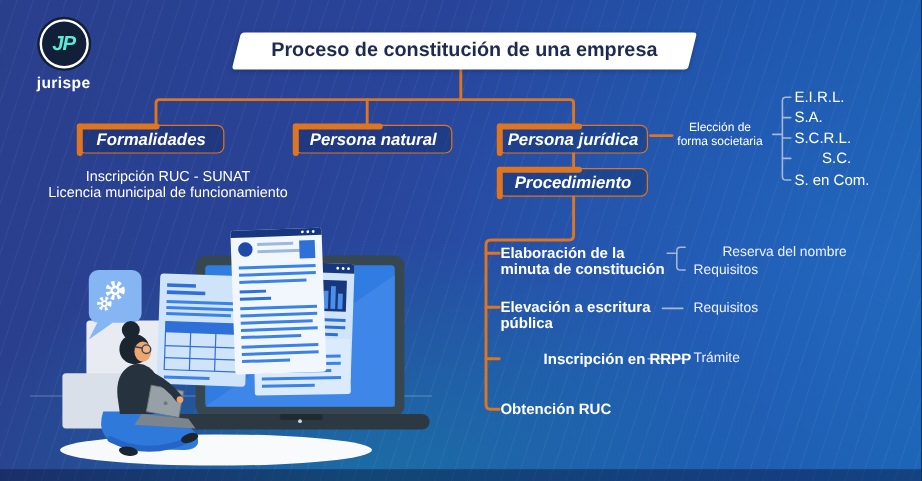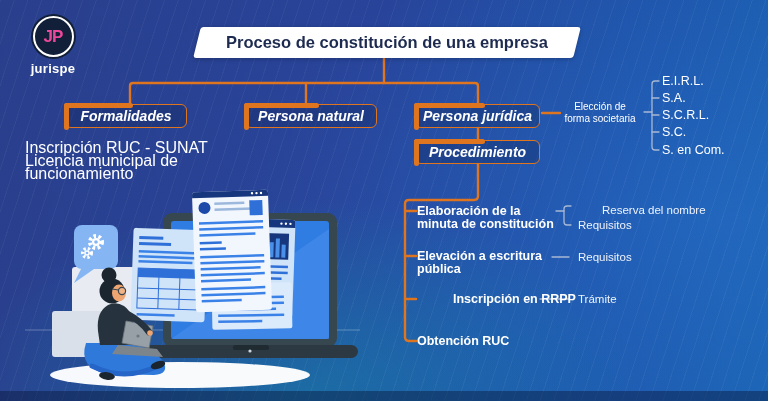--- a/index.html
+++ b/index.html
@@ -17,21 +17,21 @@
     background:repeating-linear-gradient(108deg, rgba(255,255,255,0.045) 0px, rgba(255,255,255,0.045) 1px, transparent 1px, transparent 13px);
   }
   .footer-strip { position:absolute; left:0; bottom:0; width:768px; height:10px;
     background:rgba(8,18,52,0.42); z-index:3; }
 
   
   .logo { position:absolute; left:27px; top:14px; width:52px; text-align:center; z-index:4; }
   .logo-circle { position:relative; width:45px; height:45px; margin:0 auto; border-radius:50%;
     background:#121f38; display:flex; align-items:center; justify-content:center; }
   .logo-circle::before { content:""; position:absolute; inset:2px; border:2px solid #ffffff; border-radius:50%; }
-  .logo-monogram { color:#ec4899; font-weight:bold; font-size:17px; letter-spacing:-1px; }
+  .logo-monogram { color:#5eead4; font-weight:bold; font-size:17px; letter-spacing:-1px; font-style:italic; }
   .logo-name { margin-top:2px; color:#fff; font-weight:bold; font-size:13px; letter-spacing:.3px; }
 
   
   .title-box { position:absolute; left:197px; top:27px; width:380px; height:31px;
     background:#ffffff; border-radius:3px; transform:skewX(-14deg);
     display:flex; align-items:center; justify-content:center; z-index:4;
     box-shadow:0 1px 4px rgba(0,0,0,.25); }
   .title-text { transform:skewX(14deg); color:#1d2b50; font-weight:bold; font-size:16.5px; white-space:nowrap; }
 
   
@@ -41,22 +41,22 @@
   .node { position:absolute; height:24px; border:1.5px solid #e0751f; border-radius:6px;
     background:rgba(13,32,78,0.30); color:#fff; font-weight:bold; font-size:14px;
     display:flex; align-items:center; justify-content:center; z-index:2; white-space:nowrap;font-style:italic; }
   .node::before { 
     content:""; position:absolute; top:-2.5px; left:-2.5px; width:58%; height:5px;
     background:#e0751f; border-radius:3px; }
   .node::after { 
     content:""; position:absolute; top:-2.5px; left:-2.5px; width:5px; bottom:-2.5px;
     background:#e0751f; border-radius:3px; }
 
-  .note { position:absolute; left:25px; top:141px; width:230px; 
-    color:#fff; font-size:16px; line-height:13px; z-index:2; }
+  .note { position:absolute; left:25px; top:141px; width:230px; text-align:center;
+    color:#fff; font-size:12px; line-height:13px; z-index:2; }
   .eleccion { position:absolute; left:556px; top:101px; width:88px; text-align:center;
     color:#fff; font-size:10px; line-height:11.5px; z-index:2; }
   .stype { position:absolute; left:662px; height:14px; color:#fff; font-size:12.5px; z-index:2; white-space:nowrap; }
 
   .step-label { position:absolute; left:417px; color:#fff; font-weight:bold; font-size:12.5px;
     line-height:12.5px; z-index:2; white-space:nowrap; }
   .step-detail { position:absolute; left:578px; color:#eef2fa; font-size:11.5px; z-index:2; white-space:nowrap; }
 
   .illustration { position:absolute; left:8px; top:185px; width:355px; height:216px; z-index:2; }
 </style>
@@ -118,21 +118,21 @@
   </div>
 
   <div class="eleccion">
     <div>Elección de</div>
     <div>forma societaria</div>
   </div>
 
   <div class="stype" style="top:74px;">E.I.R.L.</div>
   <div class="stype" style="top:91px;">S.A.</div>
   <div class="stype" style="top:108px;">S.C.R.L.</div>
-  <div class="stype" style="top:125px;">S.C.</div>
+  <div class="stype" style="top:125px;margin-left:23px;">S.C.</div>
   <div class="stype" style="top:143px;">S. en Com.</div>
 
   <div class="step-label" style="top:205px;">
     <div>Elaboración de la</div>
     <div>minuta de constitución</div>
   </div>
   <div class="step-detail" style="top:204px;margin-left:24px;">Reserva del nombre</div>
   <div class="step-detail" style="top:219px;">Requisitos</div>
 
   <div class="step-label" style="top:250px;">

